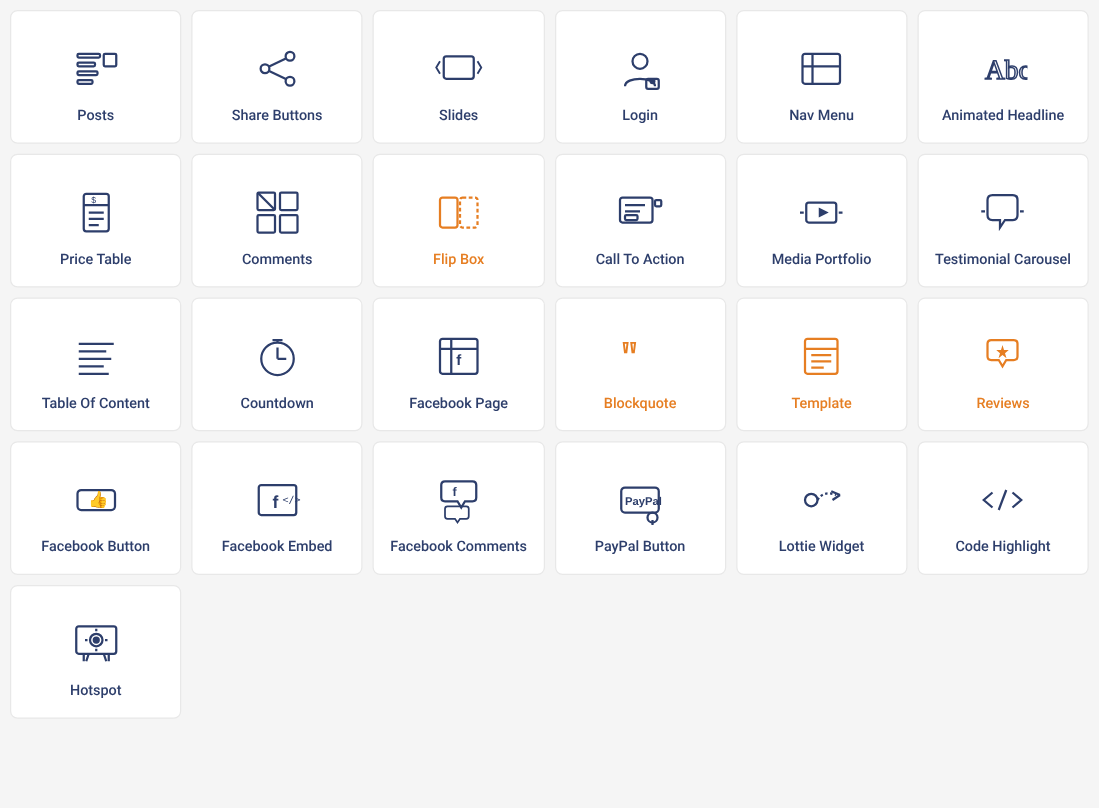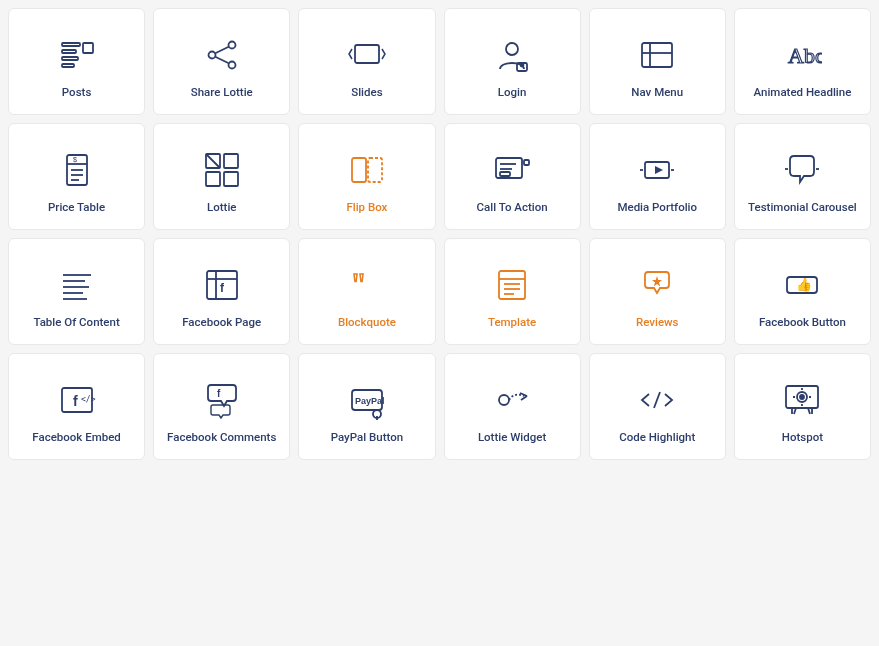--- a/index.html
+++ b/index.html
@@ -72,21 +72,21 @@
     <div class="card">
       <div class="card-icon">
         <svg viewBox="0 0 40 40" fill="none" stroke="#2d3e6b" stroke-width="1.8">
     <circle cx="30" cy="10" r="3.5"></circle>
     <circle cx="10" cy="20" r="3.5"></circle>
     <circle cx="30" cy="30" r="3.5"></circle>
     <line x1="13.3" y1="18.2" x2="26.7" y2="11.8"></line>
     <line x1="13.3" y1="21.8" x2="26.7" y2="28.2"></line>
   </svg>
       </div>
-      <span class="card-label blue">Share Lottie</span>
+      <span class="card-label blue">Share Buttons</span>
     </div>
     <div class="card">
       <div class="card-icon">
         <svg viewBox="0 0 40 40" fill="none" stroke="#2d3e6b" stroke-width="1.8">
     <rect x="8" y="10" width="24" height="18" rx="2"></rect>
     <polyline points="5,14 2,19 5,24" stroke-width="1.5"></polyline>
     <polyline points="35,14 38,19 35,24" stroke-width="1.5"></polyline>
   </svg>
       </div>
       <span class="card-label blue">Slides</span>
@@ -136,21 +136,21 @@
     <div class="card">
       <div class="card-icon">
         <svg viewBox="0 0 40 40" fill="none" stroke="#2d3e6b" stroke-width="1.8">
     <rect x="4" y="4" width="14" height="14" rx="1"></rect>
     <rect x="22" y="4" width="14" height="14" rx="1"></rect>
     <rect x="4" y="22" width="14" height="14" rx="1"></rect>
     <rect x="22" y="22" width="14" height="14" rx="1"></rect>
     <line x1="4" y1="4" x2="18" y2="18"></line>
   </svg>
       </div>
-      <span class="card-label blue">Lottie</span>
+      <span class="card-label blue">Comments</span>
     </div>
     <div class="card">
       <div class="card-icon">
         <svg viewBox="0 0 40 40" fill="none" stroke="#e67e22" stroke-width="1.8">
     <rect x="5" y="8" width="14" height="24" rx="2"></rect>
     <rect x="21" y="8" width="14" height="24" rx="2" stroke-dasharray="3,2"></rect>
   </svg>
       </div>
       <span class="card-label orange">Flip Box</span>
     </div>
@@ -191,20 +191,32 @@
       <div class="card-icon">
         <svg viewBox="0 0 40 40" fill="none" stroke="#2d3e6b" stroke-width="1.8">
     <line x1="6" y1="10" x2="34" y2="10"></line>
     <line x1="6" y1="16" x2="28" y2="16"></line>
     <line x1="6" y1="22" x2="32" y2="22"></line>
     <line x1="6" y1="28" x2="26" y2="28"></line>
     <line x1="6" y1="34" x2="30" y2="34"></line>
   </svg>
       </div>
       <span class="card-label blue">Table Of Content</span>
+    </div>
+    <div class="card">
+      <div class="card-icon">
+        <svg viewBox="0 0 40 40" fill="none" stroke="#2d3e6b" stroke-width="1.8">
+    <circle cx="20" cy="22" r="13"></circle>
+    <line x1="20" y1="22" x2="20" y2="13"></line>
+    <line x1="20" y1="22" x2="27" y2="22"></line>
+    <line x1="16" y1="7" x2="24" y2="7"></line>
+    <line x1="20" y1="7" x2="20" y2="9"></line>
+  </svg>
+      </div>
+      <span class="card-label blue">Countdown</span>
     </div>
     <div class="card">
       <div class="card-icon">
         <svg viewBox="0 0 40 40" fill="none" stroke="#2d3e6b" stroke-width="1.8">
     <rect x="5" y="6" width="30" height="28" rx="2"></rect>
     <line x1="5" y1="14" x2="35" y2="14"></line>
     <line x1="14" y1="6" x2="14" y2="34"></line>
     <text x="18" y="27" font-size="12" fill="#2d3e6b" stroke="none" font-family="sans-serif" font-weight="bold">f</text>
   </svg>
       </div>

